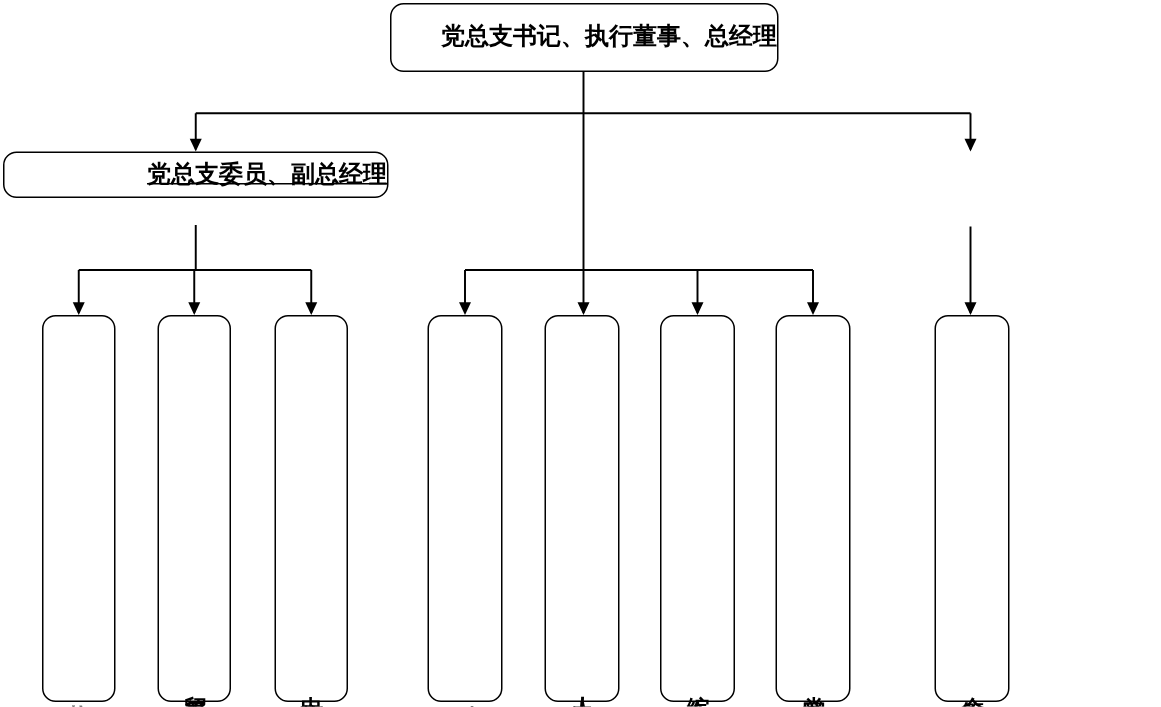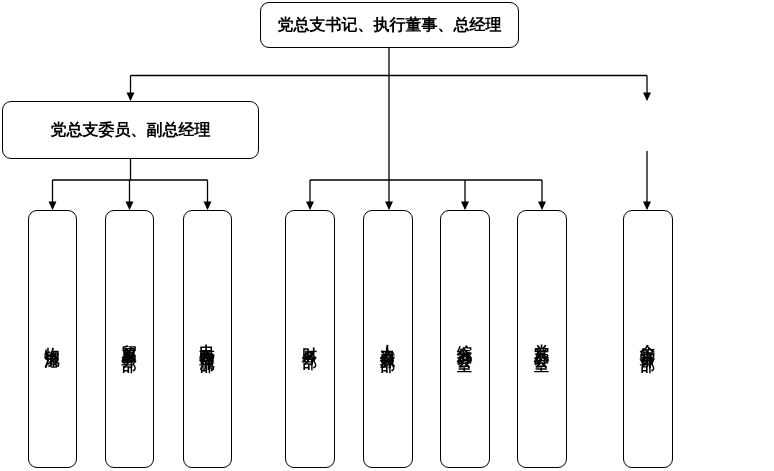--- a/index.html
+++ b/index.html
@@ -25,21 +25,21 @@
     height: 471px;
   }
   .node {
     position: absolute;
     box-sizing: border-box;
     border: 1.3px solid #000000;
     border-radius: 9px;
     background: #ffffff;
     display: flex;
     align-items: center;
-    justify-content: center;
+    justify-content: flex-end;
     color: #000000;
     font-weight: bold;
     text-align: center;
   }
   .h-node {
     font-size: 16px;
     line-height: 1;
     white-space: nowrap;
   }
   .v-node {
@@ -82,21 +82,21 @@
       <path d="M542,180 L542,208.5" marker-end="url(#ah)"></path>
 
       <path d="M647,151 L647,208.5" marker-end="url(#ah)"></path>
     </g>
   </svg>
 
   <div class="node h-node" style="left:260px; top:2px; width:259px; height:46px;">
     <span>党总支书记、执行董事、总经理</span>
   </div>
 
-  <div class="node h-node" style="left:2px; top:101px; width:257px; height:58px;">
+  <div class="node h-node" style="left:2px; top:101px; width:257px; height:31px;text-decoration:underline;">
     <span>党总支委员、副总经理</span>
   </div>
 
   <div class="node v-node" style="left:28px; top:210px; width:49px; height:258px;">
     <span>物流港</span>
   </div>
   <div class="node v-node" style="left:105px; top:210px; width:49px; height:258px;">
     <span>贸易服务部</span>
   </div>
   <div class="node v-node" style="left:183px; top:210px; width:49px; height:258px;">

